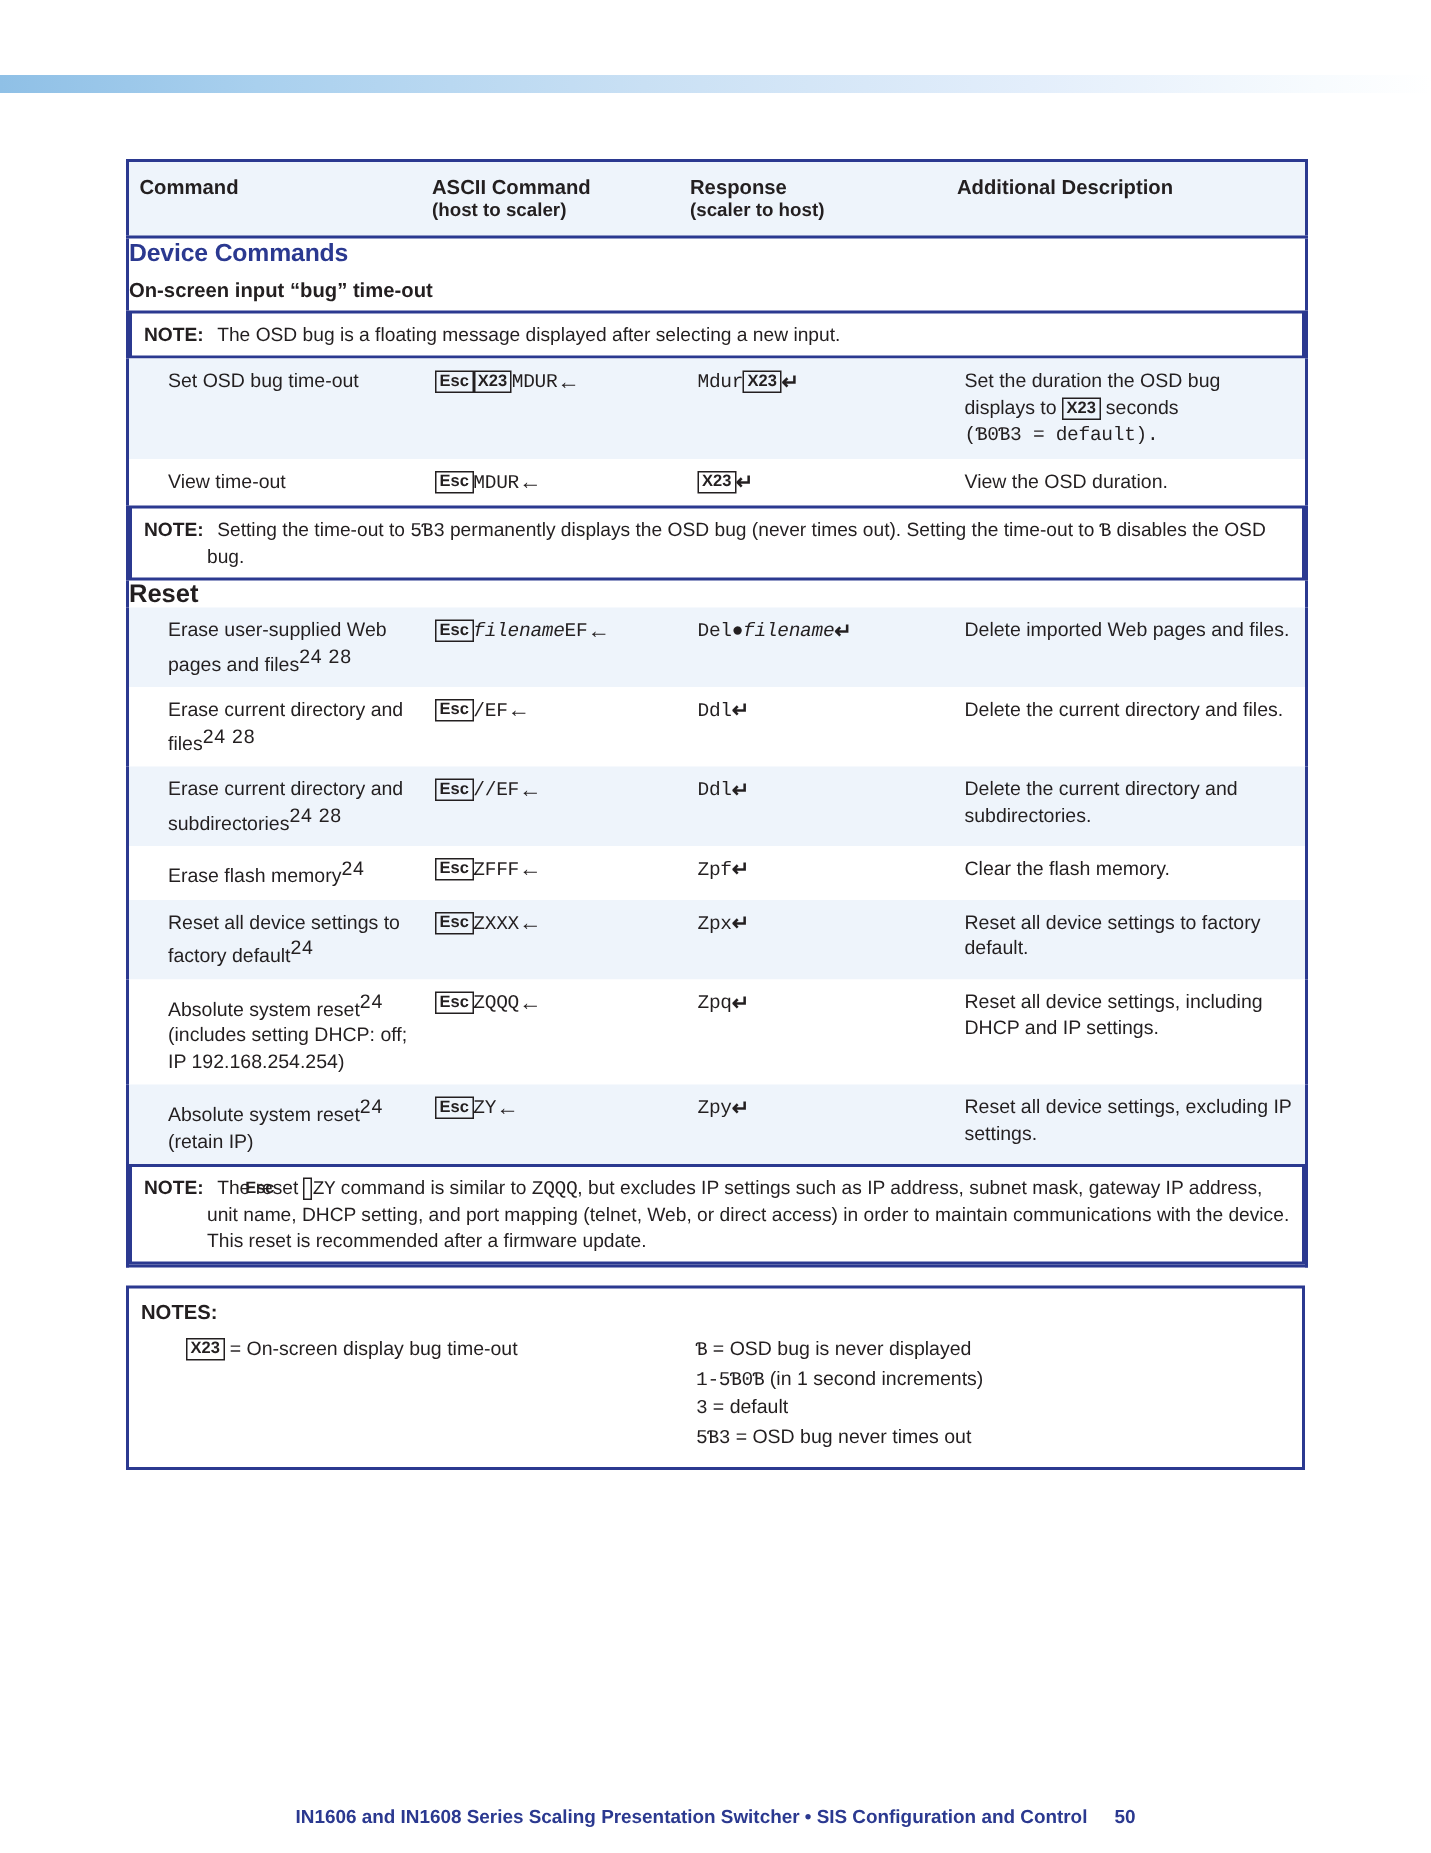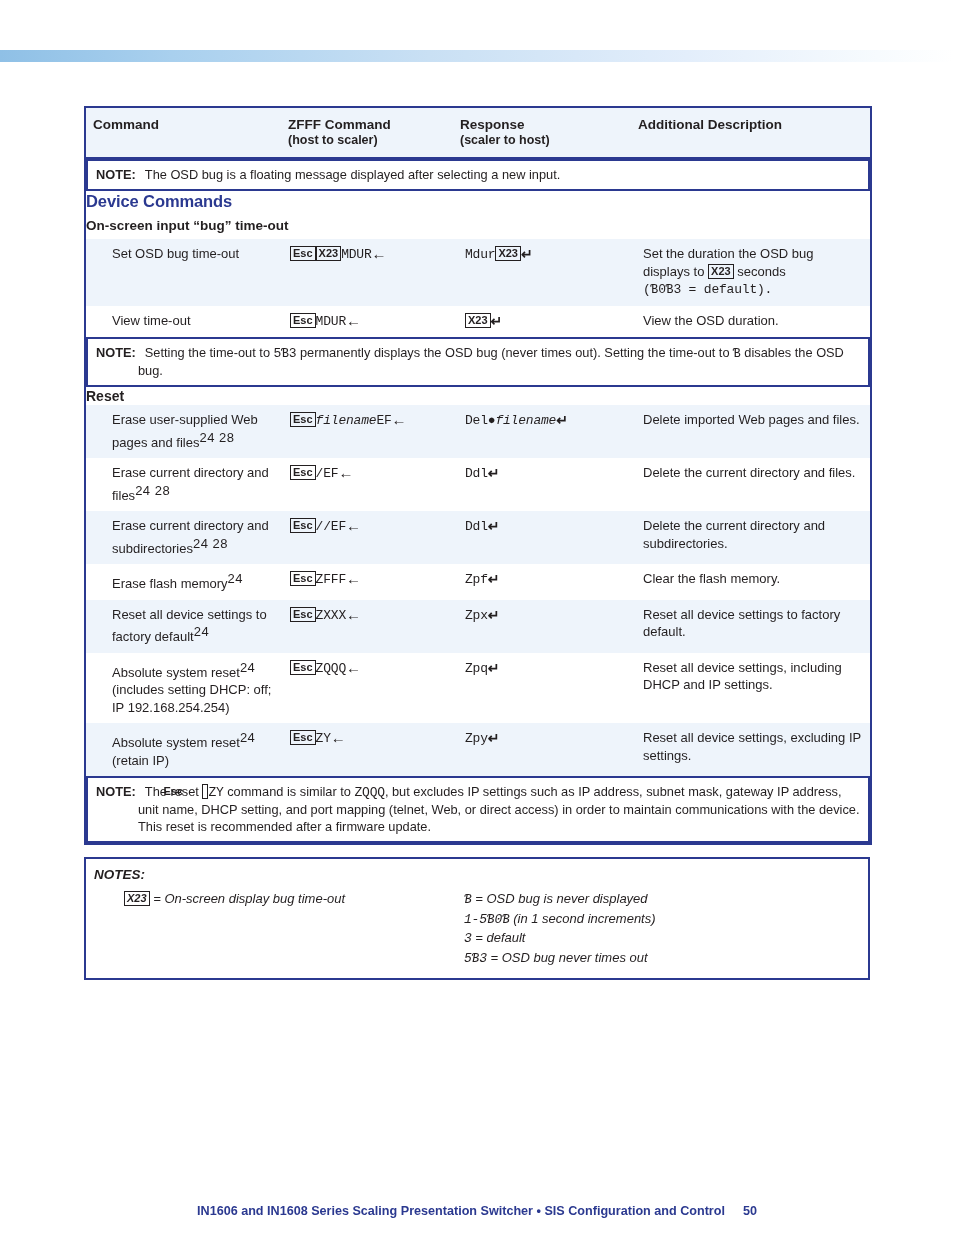--- a/index.html
+++ b/index.html
@@ -83,21 +83,21 @@
     color: #231f20;
     font-weight: bold;
     font-size: 13.5px;
     line-height: 20px;
     margin-top: 5px;
     margin-bottom: 3px;
   }
   .sect-plain {
     color: #231f20;
     font-weight: bold;
-    font-size: 14px;
+    font-size: 17px;
     line-height: 18px;
     padding: 7px 7px 5px 7px;
   }
 
   
   .note-cell { padding: 4px 5px 5px 5px; background: #ffffff; }
   .note-box {
     border: 2px solid #2b3990;
     background: #ffffff;
     padding: 5px 8px 6px 8px;
@@ -179,21 +179,20 @@
     letter-spacing: 0.5px;
   }
 
   
   .notes-box {
     margin-top: 12px;
     border: 2px solid #2b3990;
     width: 782px;
     background: #ffffff;
     padding: 7px 0 10px 0;
-    font-style: italic;
   }
   .notes-title {
     font-weight: bold;
     font-size: 13.5px;
     line-height: 18px;
     padding: 0 0 6px 8px;
     color: #231f20;
   }
   .notes-grid {
     display: flex;
@@ -235,46 +234,46 @@
         <col class="c3">
         <col class="c4">
     </colgroup>
     <tbody>
 
       <tr class="hdr-row">
         <td class="first">
           <span>Command</span>
         </td>
         <td>
-          <span>ZFFF Command</span>
+          <span>ASCII Command</span>
           <span class="hdr-sub">(host to scaler)</span>
         </td>
         <td>
           <span>Response</span>
           <span class="hdr-sub">(scaler to host)</span>
         </td>
         <td>
           <span>Additional Description</span>
+        </td>
+      </tr>
+
+      <tr>
+        <td class="sect-cell" colspan="4">
+          <div class="sect-title">Device Commands</div>
+          <div class="sub-title">On-screen input “bug” time-out</div>
         </td>
       </tr>
 
       <tr>
         <td class="note-cell" colspan="4">
           <div class="note-box">
             <div class="note-line">
               <span class="note-label">NOTE:</span><span>The OSD bug is a floating message displayed after selecting a new input.</span>
             </div>
           </div>
-        </td>
-      </tr>
-
-      <tr>
-        <td class="sect-cell" colspan="4">
-          <div class="sect-title">Device Commands</div>
-          <div class="sub-title">On-screen input “bug” time-out</div>
         </td>
       </tr>
 
       <tr class="data-row shade">
         <td class="col-cmd">
           <span>Set OSD bug time-out</span>
         </td>
         <td class="col-ascii">
           <span class="key">Esc</span><span class="keyvar">X23</span><span class="mono">MDUR</span><span class="arrow-l">←</span>
         </td>

